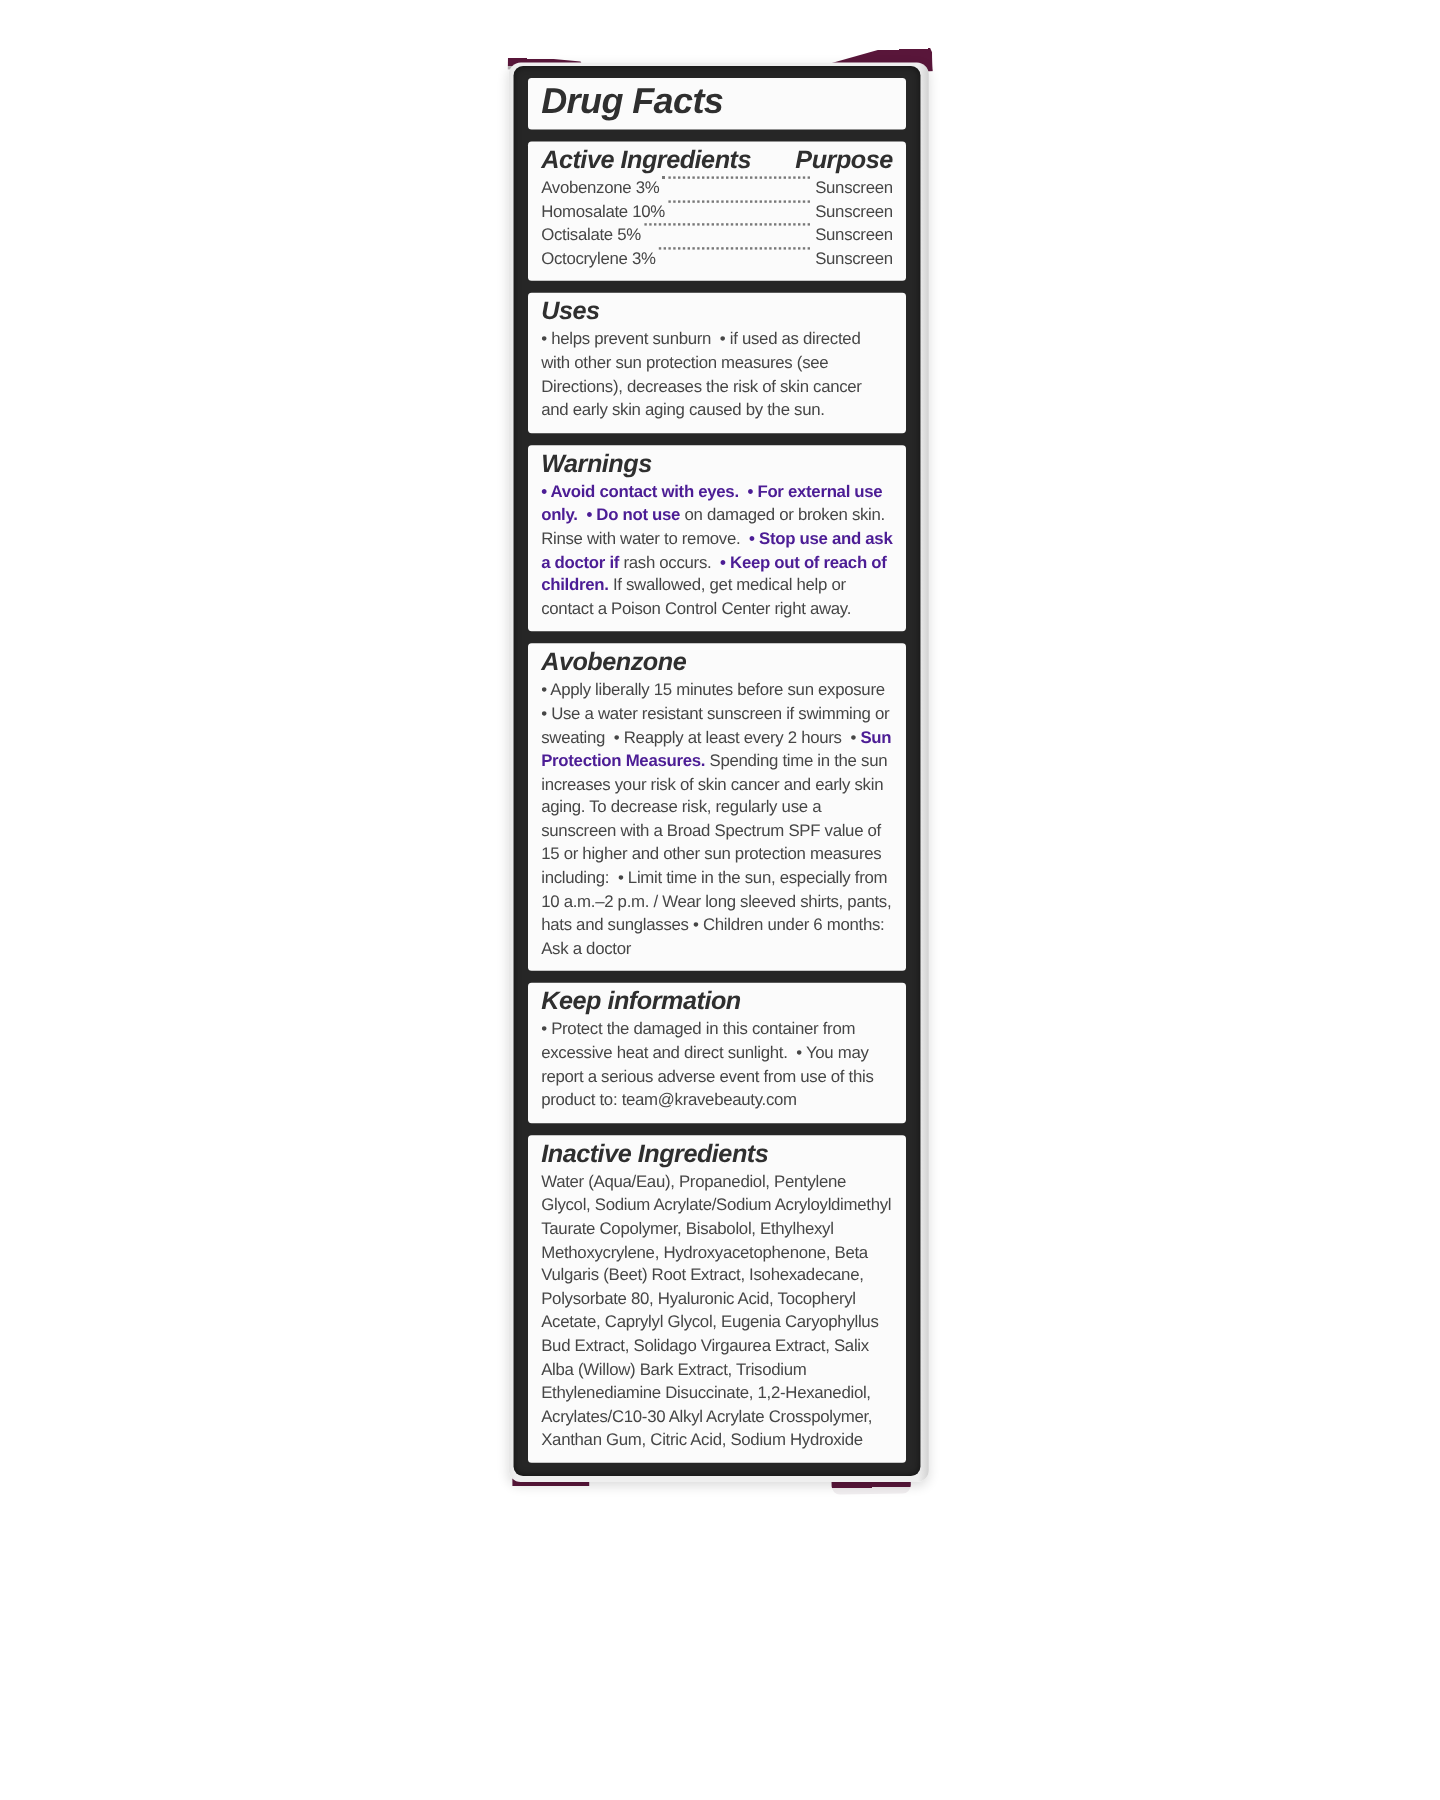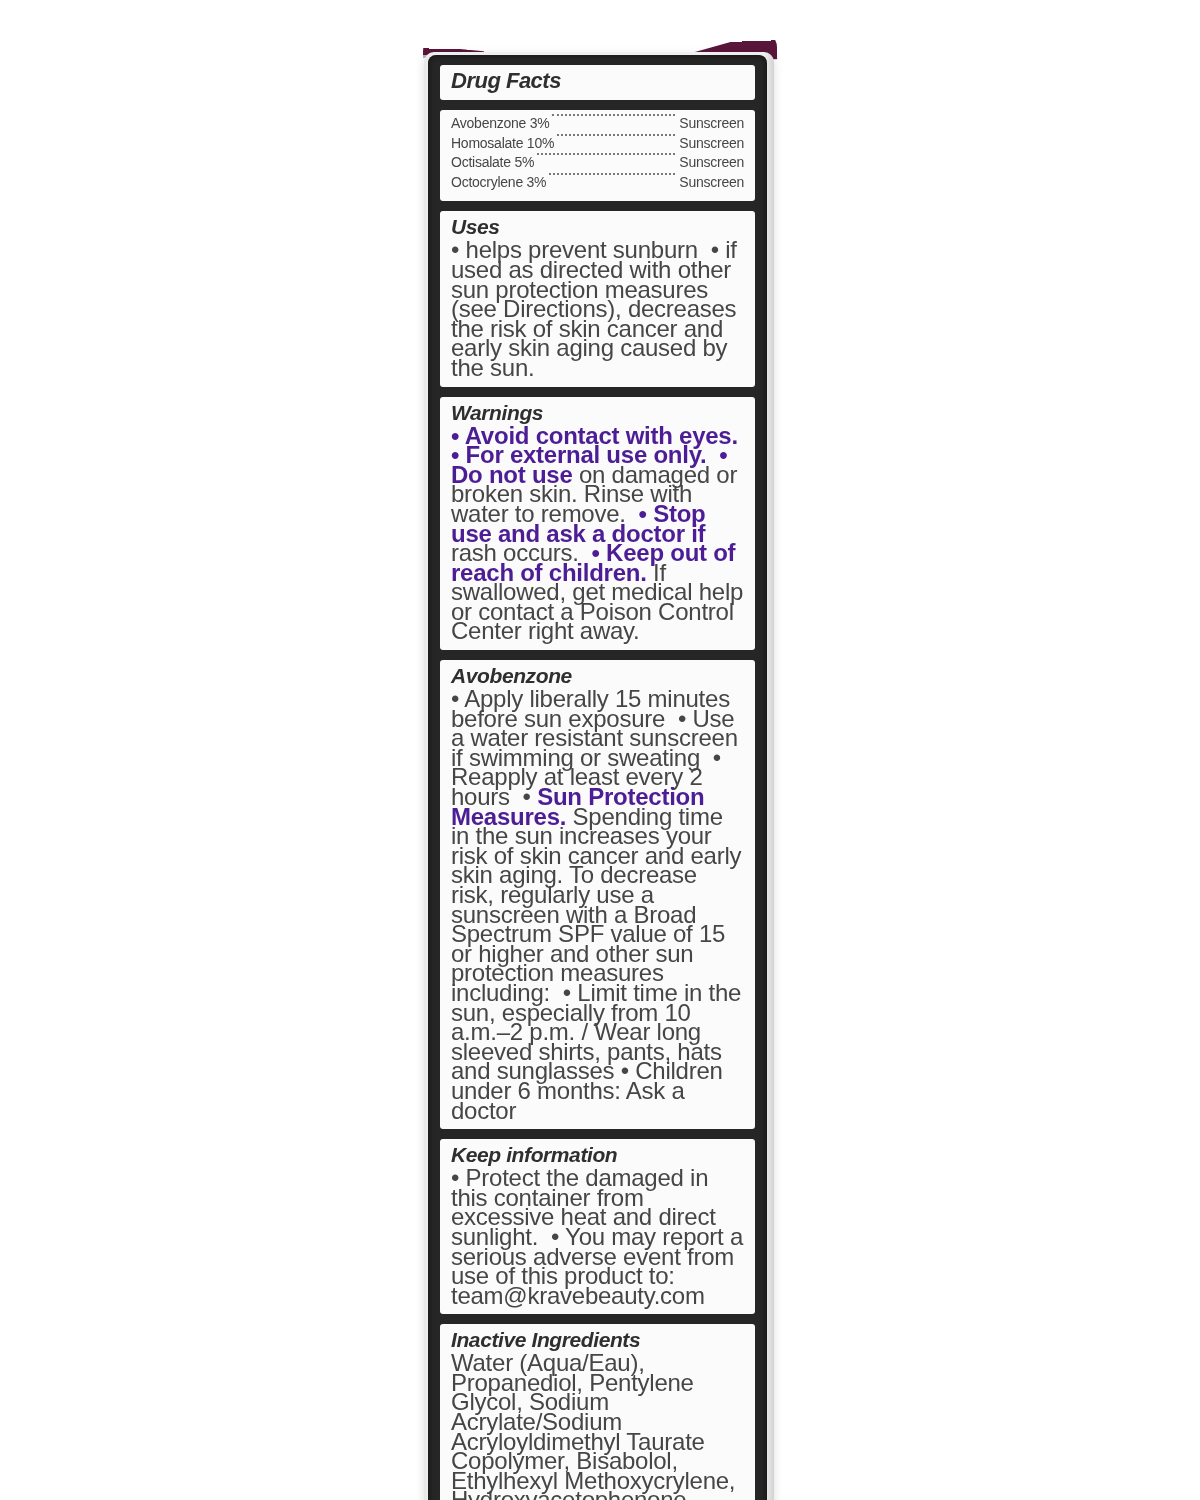--- a/index.html
+++ b/index.html
@@ -66,21 +66,21 @@
   }
   .panel{
     background:var(--panel);
     border-radius:3px;
     padding:4px 11px 9px;
     margin-top:10px;
   }
   .frame > .panel:first-child{margin-top:0;}
   .panel.title-panel{padding:3px 11px 6px;}
   .df-title{
-    font-size:22px;
+    font-size:30px;
     font-weight:bold;
     font-style:italic;
     letter-spacing:-0.5px;
     color:var(--heading-text);
   }
   .heading-row{
     display:flex;
     justify-content:space-between;
     align-items:baseline;
   }
@@ -102,21 +102,21 @@
   }
   .ai-name{white-space:nowrap;}
   .leader{
     flex:1;
     border-bottom:2px dotted #787878;
     margin:0 4px 3px 3px;
     min-width:8px;
   }
   .ai-purpose{white-space:nowrap;}
   .section-body{
-    font-size:24px;
+    font-size:14px;
     line-height:19.6px;
     letter-spacing:-0.25px;
     color:var(--body-text);
     white-space:pre-wrap;
   }
   .section-body .b{
     font-weight:bold;
     color:#4c1d95;
   }
 </style>
@@ -130,20 +130,24 @@
   <div class="flap flap-br"></div>
 
   <div class="box-side">
     <div class="frame">
 
       <section class="panel title-panel">
         <div class="df-title">Drug Facts</div>
       </section>
 
       <section class="panel">
+        <div class="heading-row">
+          <span class="section-heading">Active Ingredients</span>
+          <span class="section-heading">Purpose</span>
+        </div>
         <div>
             <div class="ai-row">
               <span class="ai-name">Avobenzone 3%</span>
               <span class="leader"></span>
               <span class="ai-purpose">Sunscreen</span>
             </div>
             <div class="ai-row">
               <span class="ai-name">Homosalate 10%</span>
               <span class="leader"></span>
               <span class="ai-purpose">Sunscreen</span>

